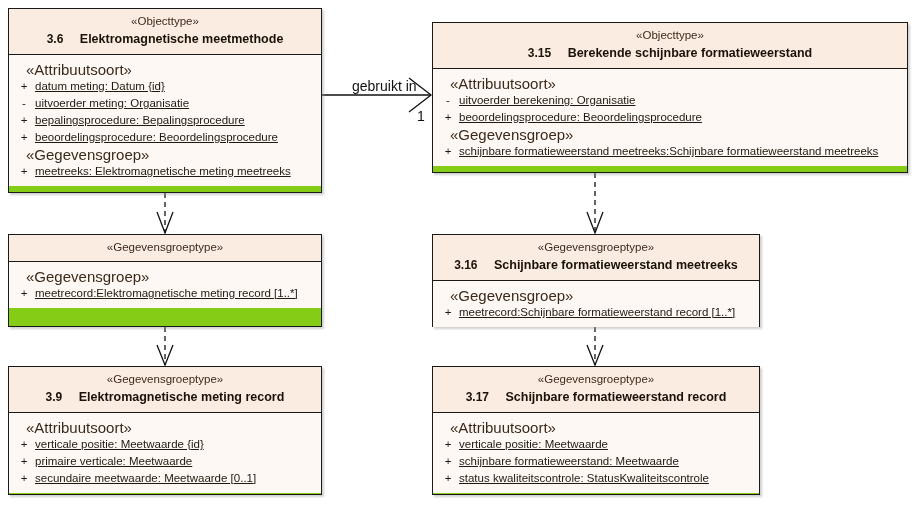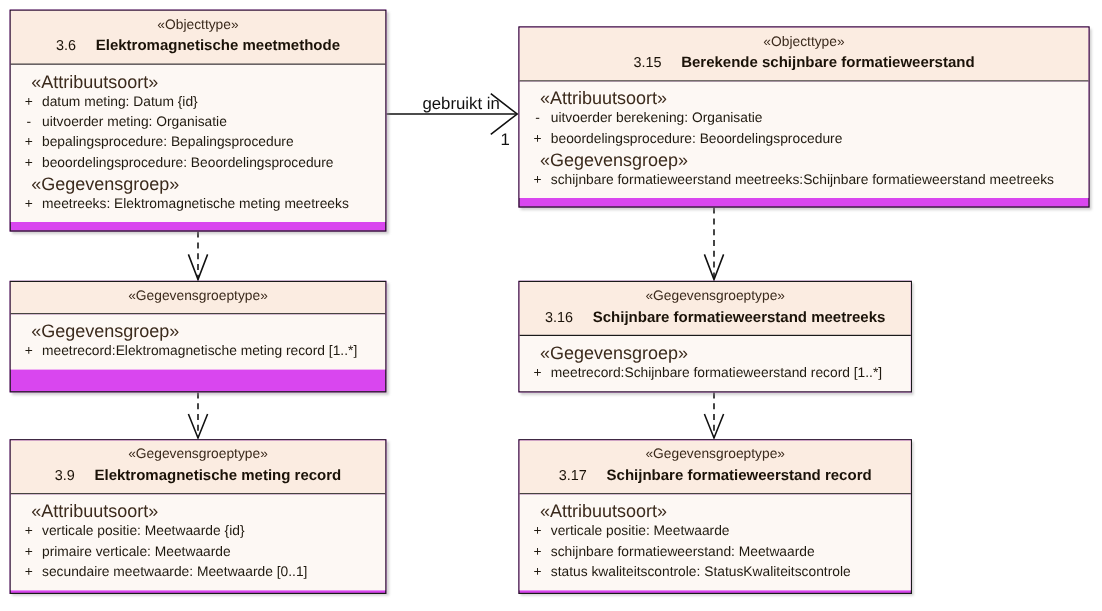--- a/index.html
+++ b/index.html
@@ -16,21 +16,21 @@
     height: 509px;
     background: #ffffff;
     overflow: hidden;
   }
 
   
   .uml-class {
     position: absolute;
     box-sizing: border-box;
     border: 1.5px solid #1a1a1a;
-    background: #d946ef;
+    background: #84cc16;
     box-shadow: 2px 2px 2px rgba(150,150,150,0.45);
   }
   .uml-header {
     box-sizing: border-box;
     background: #fbece1;
     border-bottom: 1.5px solid #1a1a1a;
     padding: 5px 6px 6px 6px;
     text-align: center;
   }
   .stereo-top {
@@ -40,21 +40,21 @@
     white-space: nowrap;
   }
   .title-row {
     display: block;
     line-height: 17px;
     white-space: nowrap;
     color: #1a1208;
   }
   .class-num {
     font-size: 12px;
-    font-weight: normal;
+    font-weight: bold;
     color: #1a1208;
   }
   .class-name {
     font-size: 12.5px;
     font-weight: bold;
     color: #1a1208;
     margin-left: 12px;
   }
   .uml-body {
     box-sizing: border-box;
@@ -76,20 +76,21 @@
     white-space: nowrap;
   }
   .attr-vis {
     width: 22px;
     flex: 0 0 22px;
     text-align: center;
     color: #201a10;
   }
   .attr-text {
     flex: 1 1 auto;
+    text-decoration: underline;
   }
 
   
   .conn-svg {
     position: absolute;
     left: 0;
     top: 0;
     width: 918px;
     height: 509px;
     pointer-events: none;

